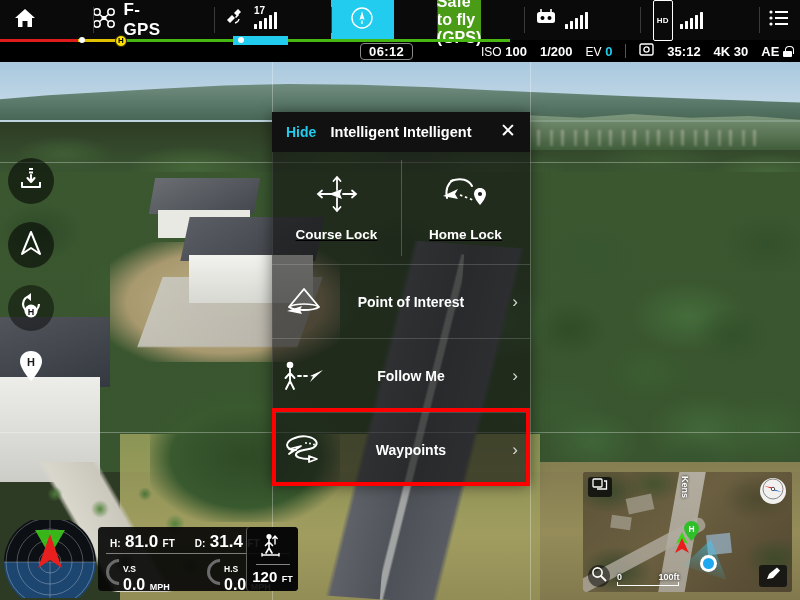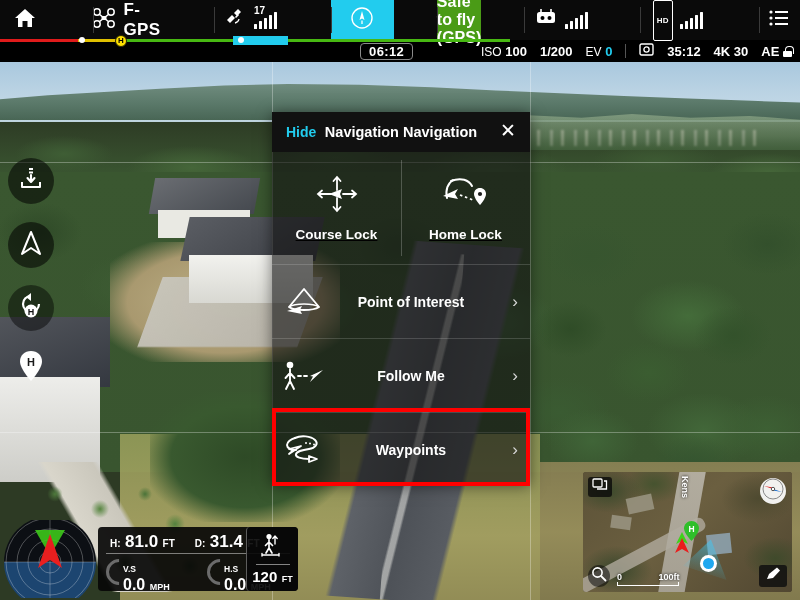--- a/index.html
+++ b/index.html
@@ -432,21 +432,21 @@
       <svg width="26" height="32" viewBox="0 0 26 32">
         <path d="M13 1 C6.5 1 2 5.6 2 11.5 C2 19 13 31 13 31 C13 31 24 19 24 11.5 C24 5.6 19.5 1 13 1 Z" fill="#fff"></path>
         <text x="13" y="16" font-size="11" font-weight="bold" text-anchor="middle" fill="#1a1a1a" font-family="Liberation Sans, sans-serif">H</text>
       </svg>
     </span>
   </div>
 
   <div class="dialog">
     <div class="dlg-head">
       <span class="dlg-hide">Hide</span>
-      <span class="dlg-title">Navigation Navigation</span>
+      <span class="dlg-title">Intelligent Intelligent</span>
       <span class="dlg-close">✕</span>
     </div>
 
     <div class="dlg-body">
 
       <div class="lock-row">
         <div class="lock-cell">
           <span>
             <svg width="44" height="40" viewBox="0 0 44 40">
               <path d="M22 3 L22 16 M18.5 7 L22 3 L25.5 7" stroke="#fff" stroke-width="1.8" fill="none" stroke-linecap="round"></path>

